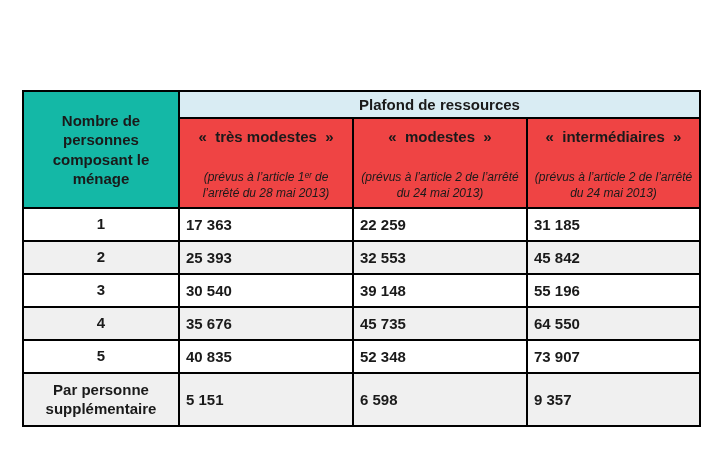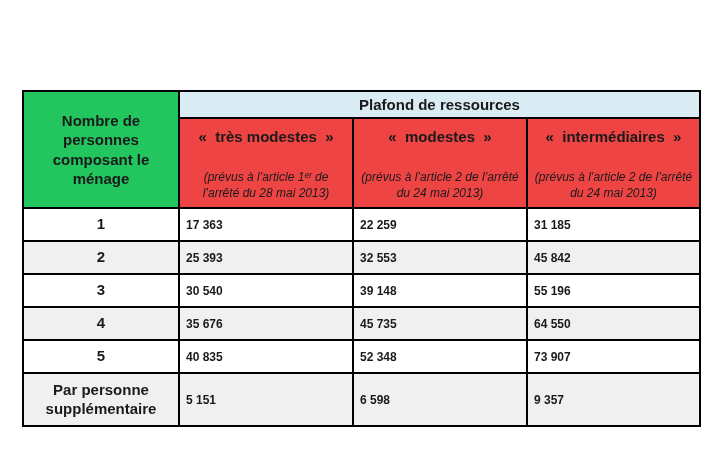--- a/index.html
+++ b/index.html
@@ -40,21 +40,21 @@
     border: 2px solid var(--border-color);
     padding: 0 6px;
     vertical-align: middle;
   }
 
   th.corner {
     font-size: 15px;
     font-weight: bold;
     line-height: 1.3;
     padding: 0 16px;
-    background: #22c55e;
+    background: #14b8a6;
   }
   th.group {
     background: var(--group-bg);
     font-size: 15px;
     font-weight: bold;
     height: 27px;
   }
   tr.subhead { height: 90px; }
   th.colhead {
     background: #ef4444;
@@ -78,21 +78,21 @@
 
   tbody tr.row { height: 33px; }
   tbody tr.row-last { height: 53px; }
   tbody th.rowlabel {
     font-size: 15px;
     font-weight: bold;
     line-height: 1.25;
     background: #ffffff;
   }
   tbody td.val {
-    font-size: 12px;
+    font-size: 15px;
     font-weight: bold;
     white-space: nowrap;
     background: #ffffff;
     margin-left: 29px;
   }
   tbody tr.striped th.rowlabel,
   tbody tr.striped td.val { background: var(--stripe-bg); }
 </style>
 </head>
 <body>

